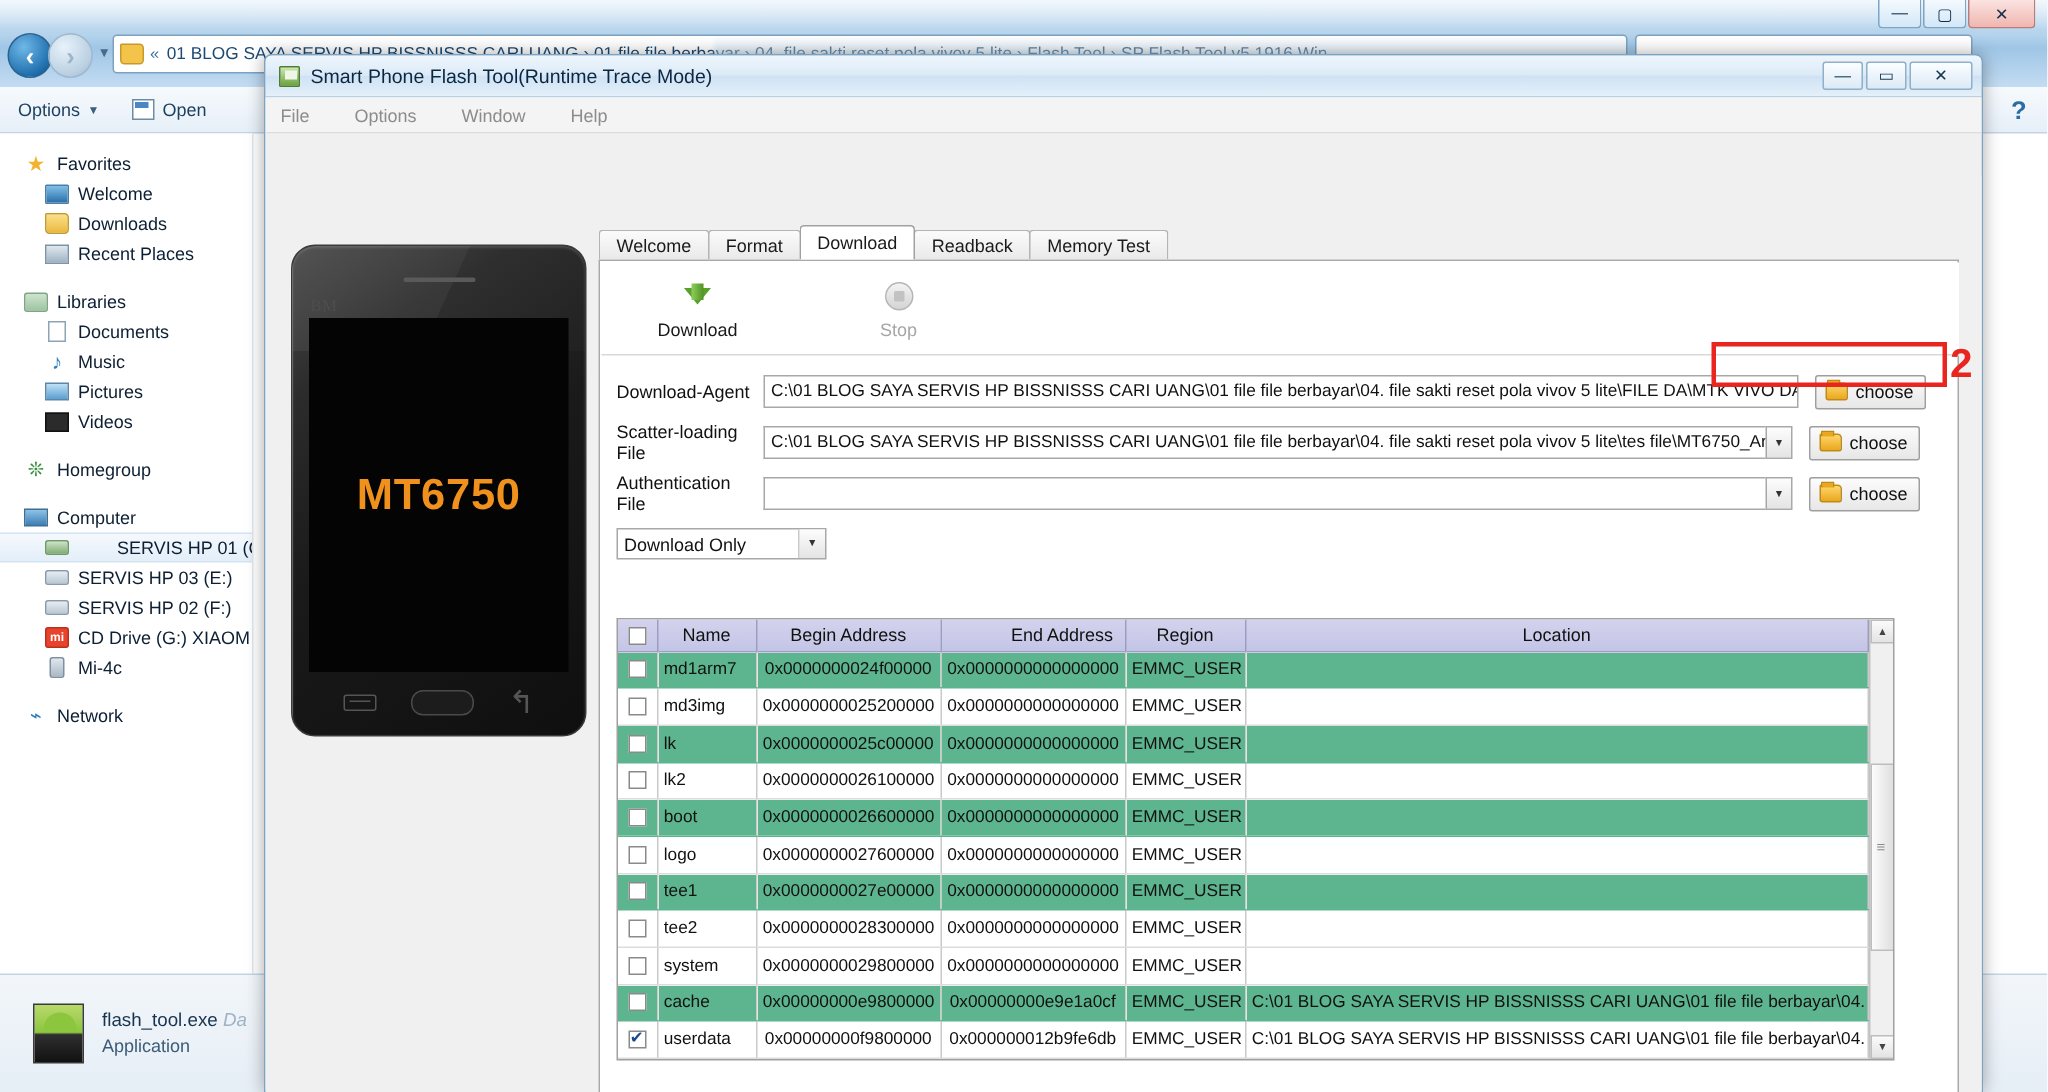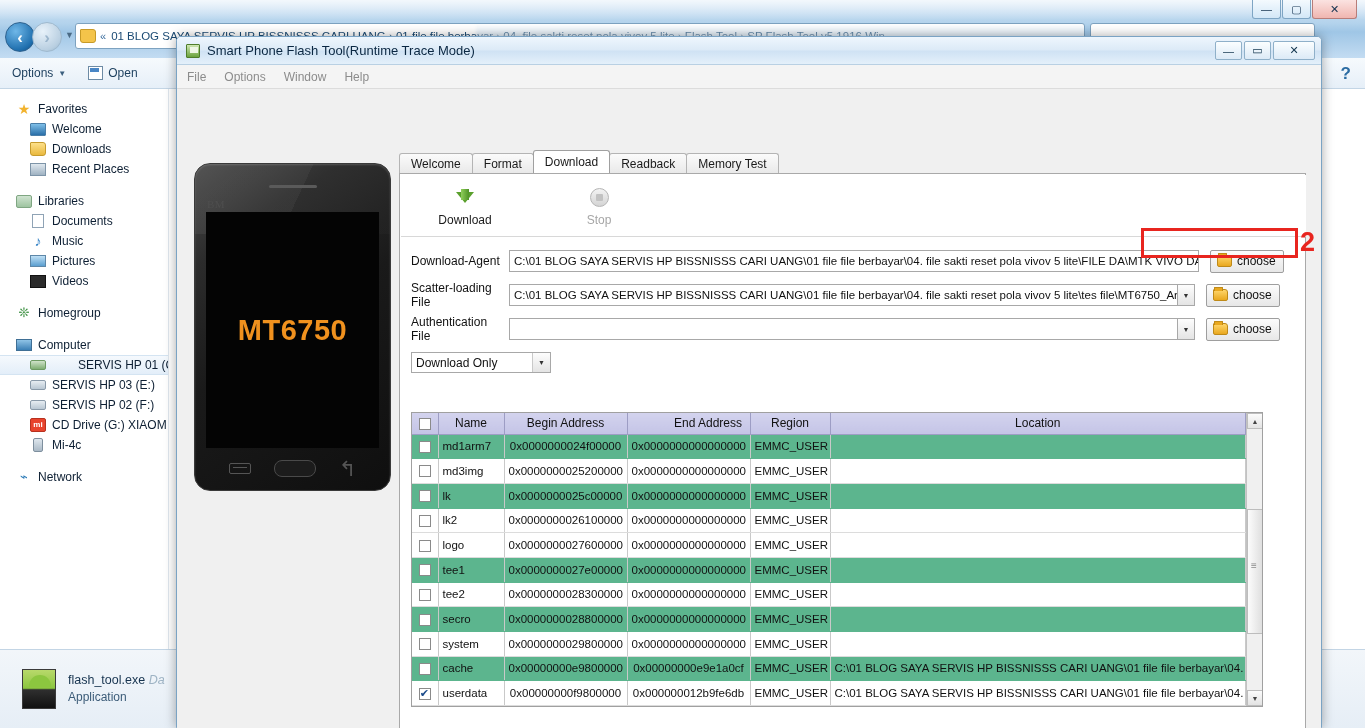--- a/index.html
+++ b/index.html
@@ -230,21 +230,21 @@
     width: 27px; height: 19px;
     background: linear-gradient(to bottom, #fbfeff, #dceaf6);
     border: 1px solid #8fb0c9; border-radius: 2px;
     display: flex; align-items: center; justify-content: center;
     font-size: 11px; color: #13364f;
   }
   .ft-wb.close { width: 42px; }
 
   .ft-menu {
     height: 24px; background: #f4f4f4; border-bottom: 1px solid #dcdcdc;
-    display: flex; align-items: center; padding-left: 10px; gap: 18px;
+    display: flex; align-items: center; padding-left: 10px; gap: 30px;
   }
   .ft-menu span { color: #8c8c8c; font-size: 12px; }
 
   .ft-body { position: relative; height: 639px; background: #f0f0f0; }
 
   
   .phone {
     position: absolute; left: 17px; top: 74px; width: 197px; height: 328px;
     background: linear-gradient(145deg, #4a4a4a 0%, #2c2c2c 22%, #1a1a1a 50%, #0f0f0f 100%);
     border-radius: 16px; border: 1px solid #3a3a3a;
@@ -760,48 +760,48 @@
               <td class="col-loc"></td>
             </tr>
             <tr>
               <td class="col-cb cbcell"><span class="cb"></span></td>
               <td class="col-name">lk2</td>
               <td class="col-begin">0x0000000026100000</td>
               <td class="col-end">0x0000000000000000</td>
               <td class="col-region">EMMC_USER</td>
               <td class="col-loc"></td>
             </tr>
+            <tr class="green">
+              <td class="col-cb cbcell"><span class="cb"></span></td>
+              <td class="col-name">boot</td>
+              <td class="col-begin">0x0000000026600000</td>
+              <td class="col-end">0x0000000000000000</td>
+              <td class="col-region">EMMC_USER</td>
+              <td class="col-loc"></td>
+            </tr>
             <tr>
               <td class="col-cb cbcell"><span class="cb"></span></td>
               <td class="col-name">logo</td>
               <td class="col-begin">0x0000000027600000</td>
               <td class="col-end">0x0000000000000000</td>
               <td class="col-region">EMMC_USER</td>
               <td class="col-loc"></td>
             </tr>
             <tr class="green">
               <td class="col-cb cbcell"><span class="cb"></span></td>
               <td class="col-name">tee1</td>
               <td class="col-begin">0x0000000027e00000</td>
               <td class="col-end">0x0000000000000000</td>
               <td class="col-region">EMMC_USER</td>
               <td class="col-loc"></td>
             </tr>
             <tr>
               <td class="col-cb cbcell"><span class="cb"></span></td>
               <td class="col-name">tee2</td>
               <td class="col-begin">0x0000000028300000</td>
-              <td class="col-end">0x0000000000000000</td>
-              <td class="col-region">EMMC_USER</td>
-              <td class="col-loc"></td>
-            </tr>
-            <tr class="green">
-              <td class="col-cb cbcell"><span class="cb"></span></td>
-              <td class="col-name">secro</td>
-              <td class="col-begin">0x0000000028800000</td>
               <td class="col-end">0x0000000000000000</td>
               <td class="col-region">EMMC_USER</td>
               <td class="col-loc"></td>
             </tr>
             <tr>
               <td class="col-cb cbcell"><span class="cb"></span></td>
               <td class="col-name">system</td>
               <td class="col-begin">0x0000000029800000</td>
               <td class="col-end">0x0000000000000000</td>
               <td class="col-region">EMMC_USER</td>

